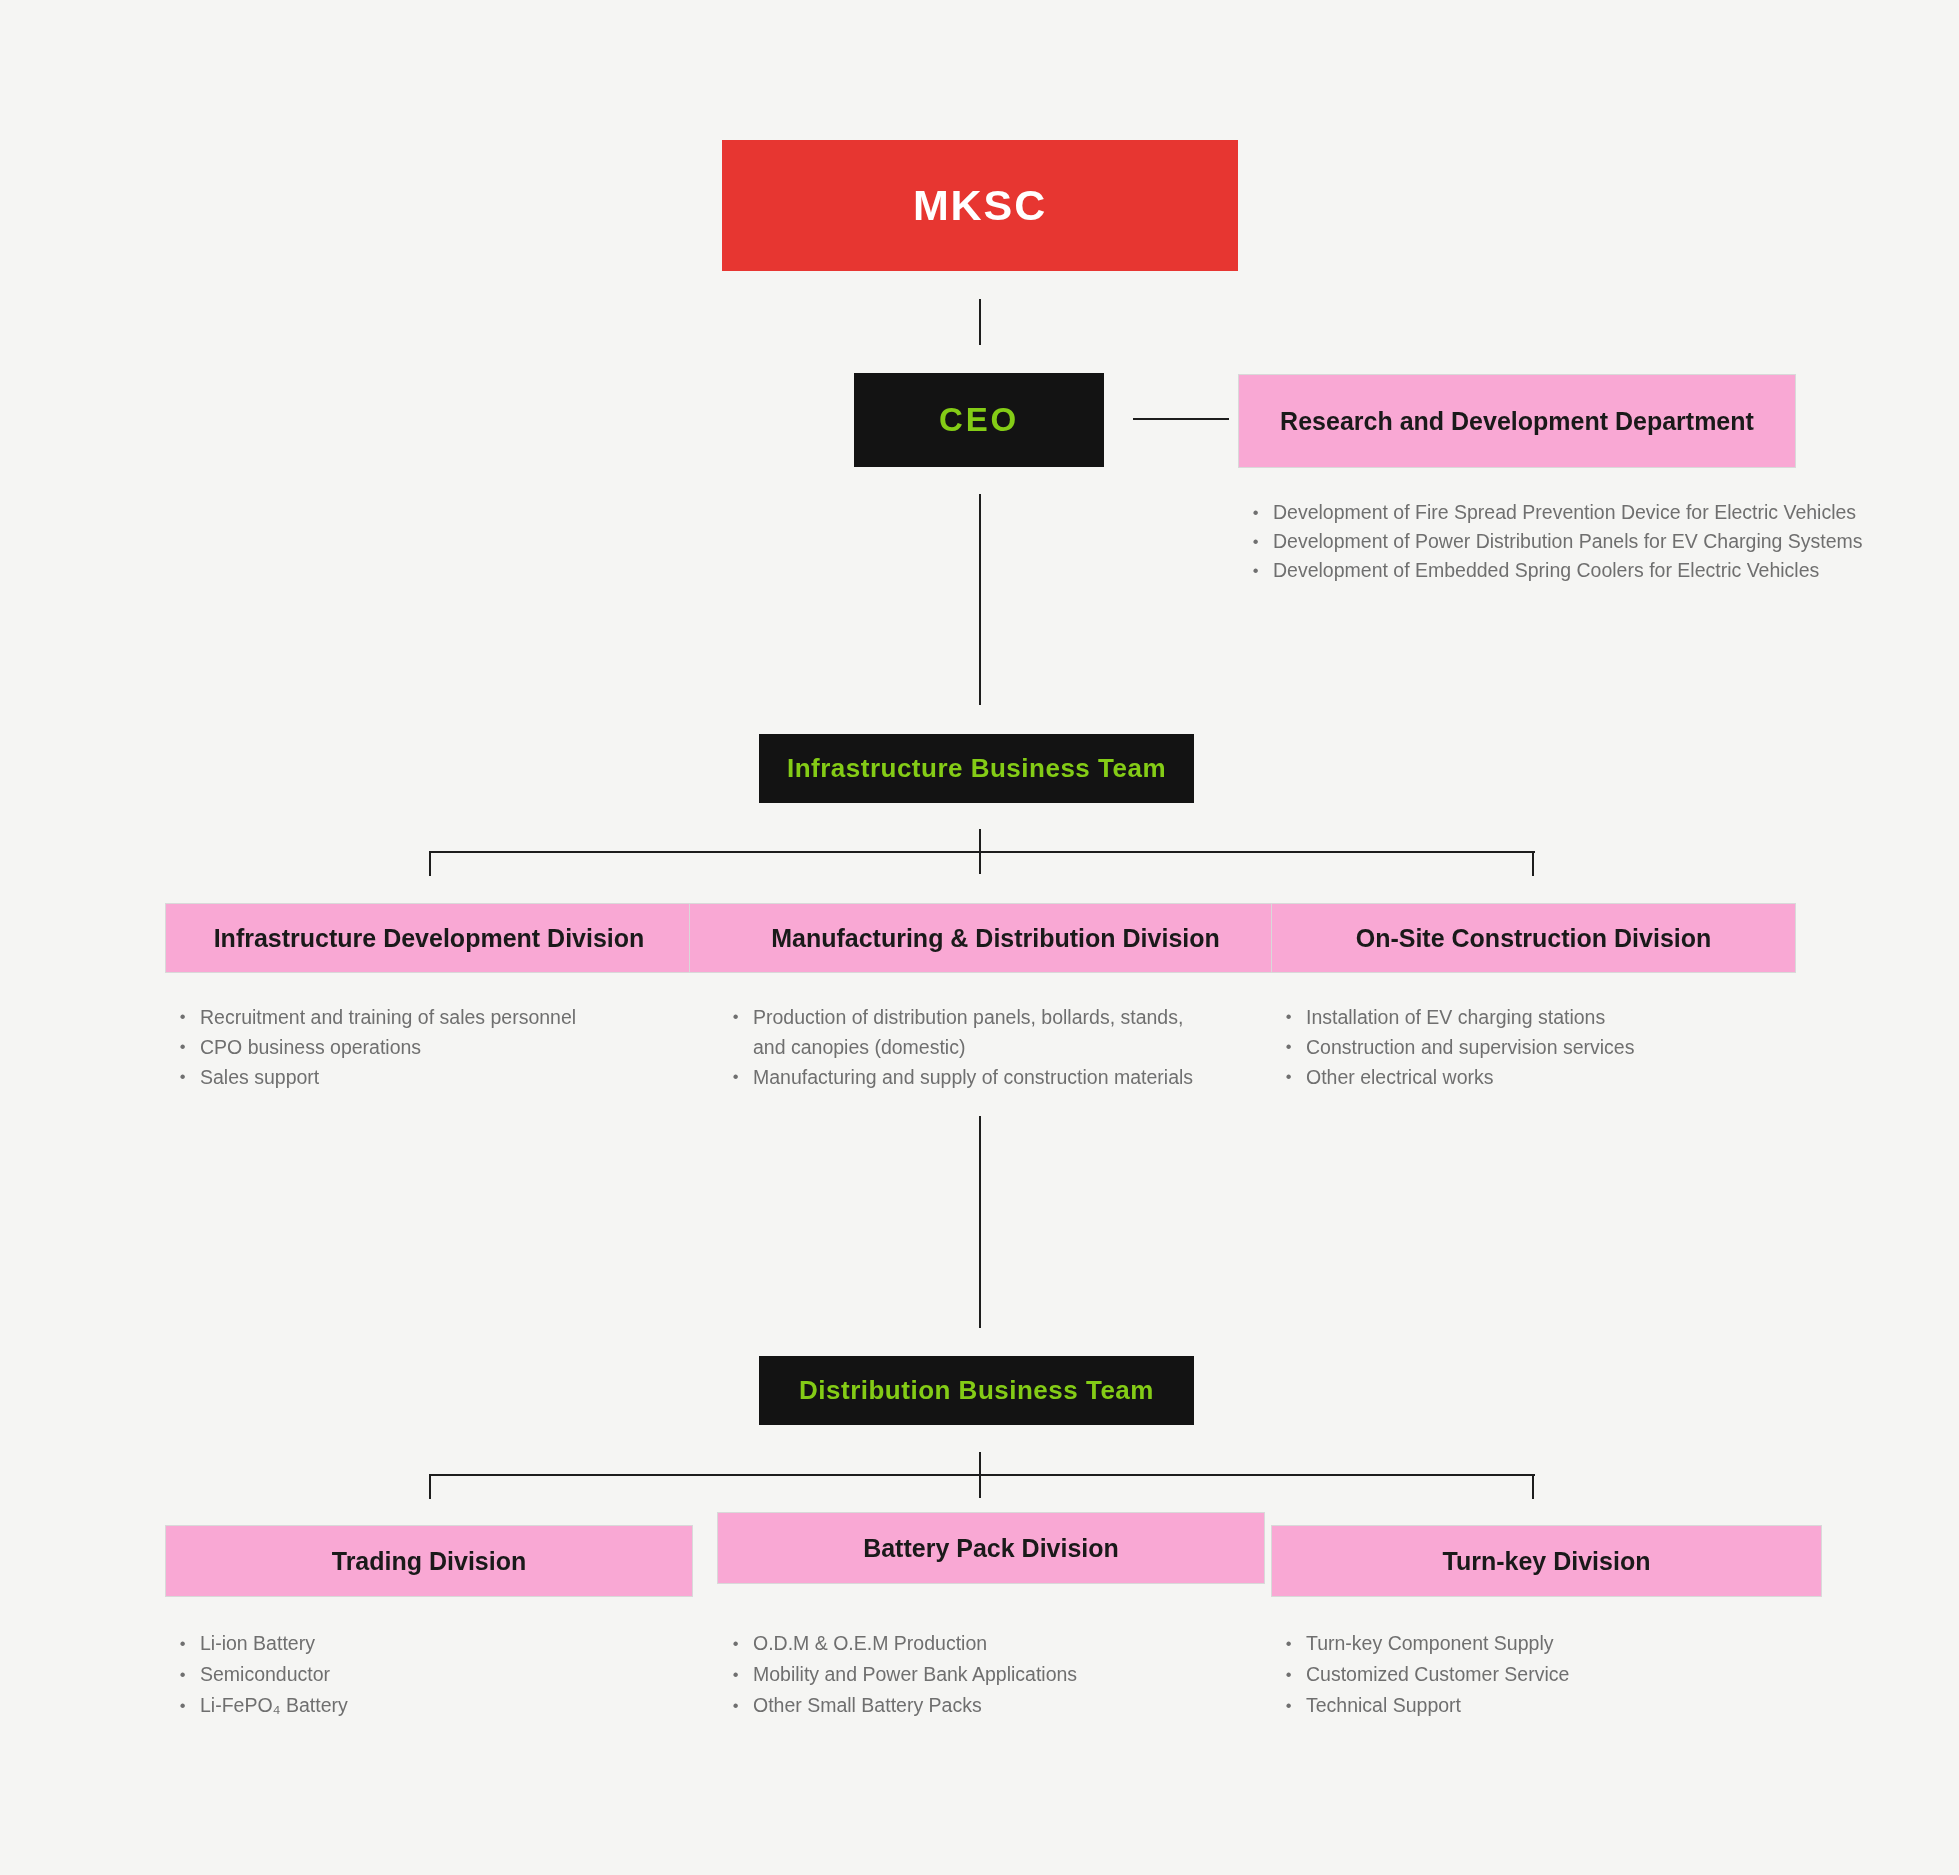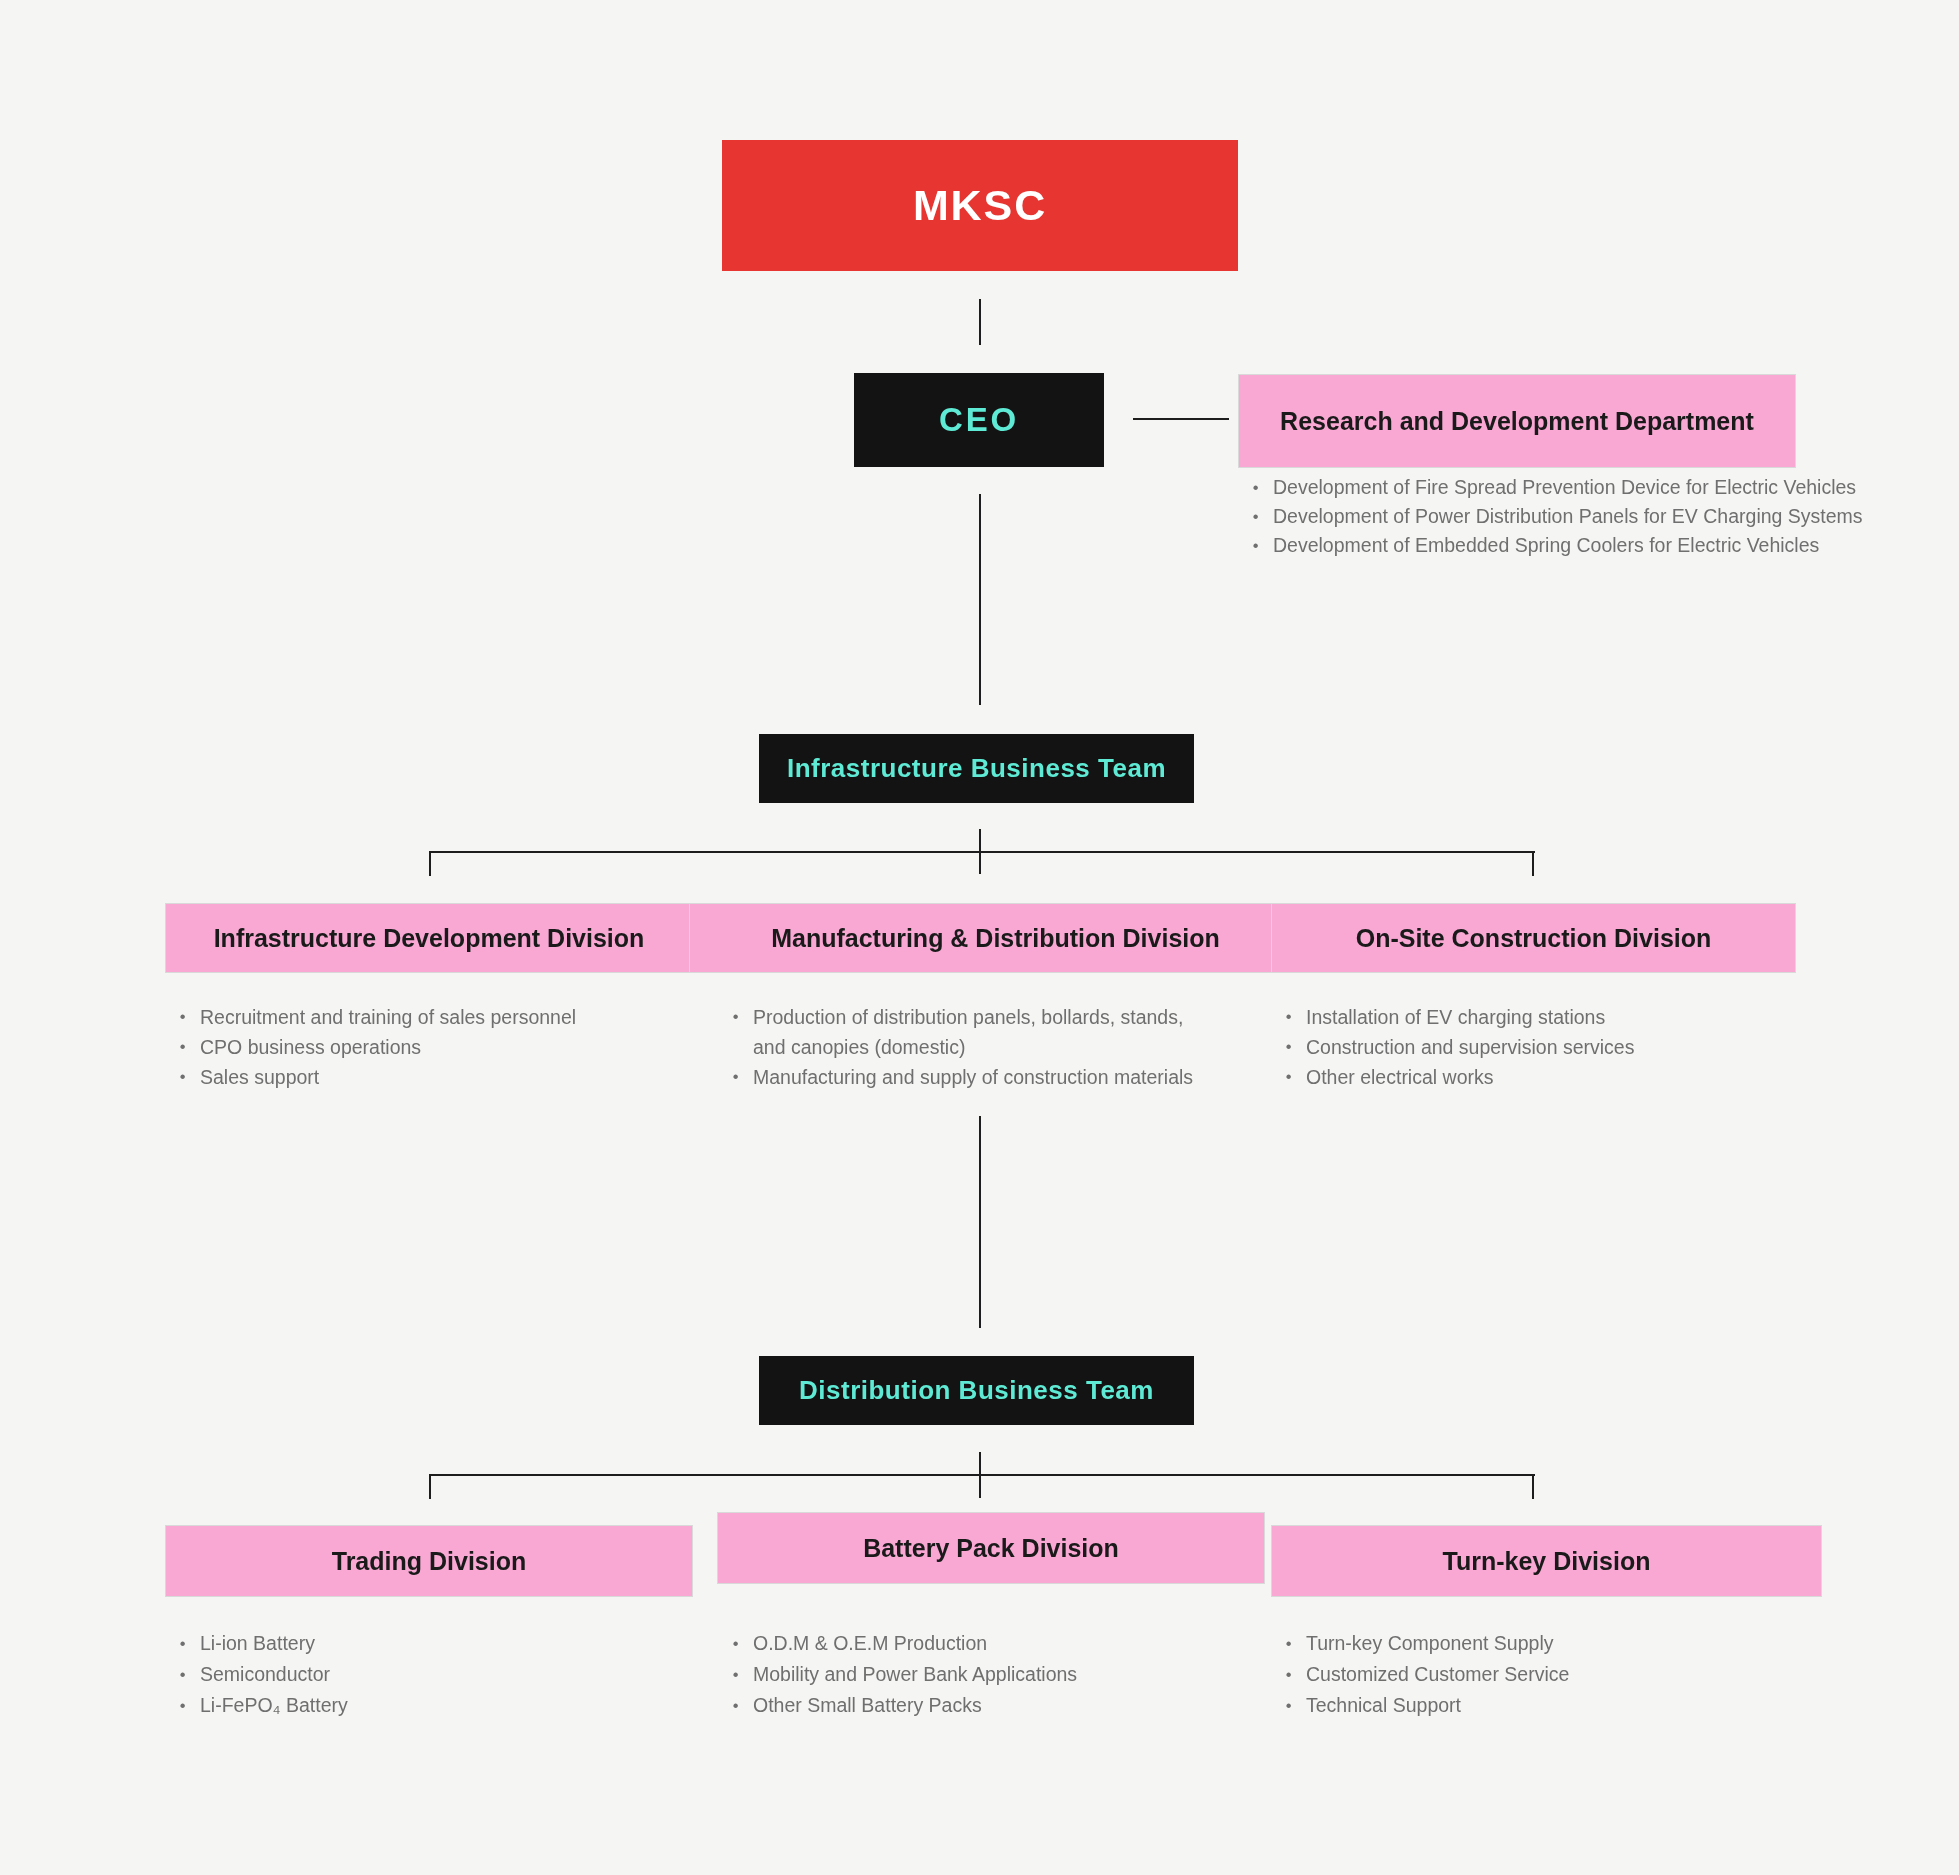--- a/index.html
+++ b/index.html
@@ -22,21 +22,21 @@
   }
   .node.red {
     background: var(--accent-red, #e73631);
     color: #ffffff;
     font-size: 43px;
     font-weight: 600;
     letter-spacing: 1.9px;
   }
   .node.black {
     background: var(--node-black, #131313);
-    color: #5eead4;
+    color: #84cc16;
     text-align: center;
   }
   .node.white {
     background: #f9a8d4;
     border: 0.9px solid var(--node-border, #d9d9d9);
     color: var(--title-text, #1a1a1a);
   }
   #ceo-node { font-size: 33px; font-weight: 700; letter-spacing: 2.8px; }
   .team-label { font-size: 26px; font-weight: 600; letter-spacing: 0.5px; }
   .division-title { font-size: 25px; font-weight: 600; }
@@ -81,21 +81,21 @@
   <div class="node black" id="ceo-node" style="left:854px; top:373px; width:250px; height:94px;">
     <span>CEO</span>
   </div>
 
   <div class="hline" style="left:1133px; top:418px; width:96px;"></div>
 
   <div class="node white division-title" style="left:1238px; top:374px; width:558px; height:94px;">
     <span>Research and Development Department</span>
   </div>
 
-  <ul class="blist lh31" style="left:1249px; top:473px; width:686px;">
+  <ul class="blist lh31" style="left:1249px; top:498px; width:686px;">
     <li>Development of Fire Spread Prevention Device for Electric Vehicles</li>
     <li>Development of Power Distribution Panels for EV Charging Systems</li>
     <li>Development of Embedded Spring Coolers for Electric Vehicles</li>
   </ul>
 
   <div class="vline" style="left:979px; top:494px; height:211px;"></div>
 
   <div class="node black team-label" style="left:759px; top:734px; width:435px; height:69px;">
     <span>Infrastructure Business Team</span>
   </div>

